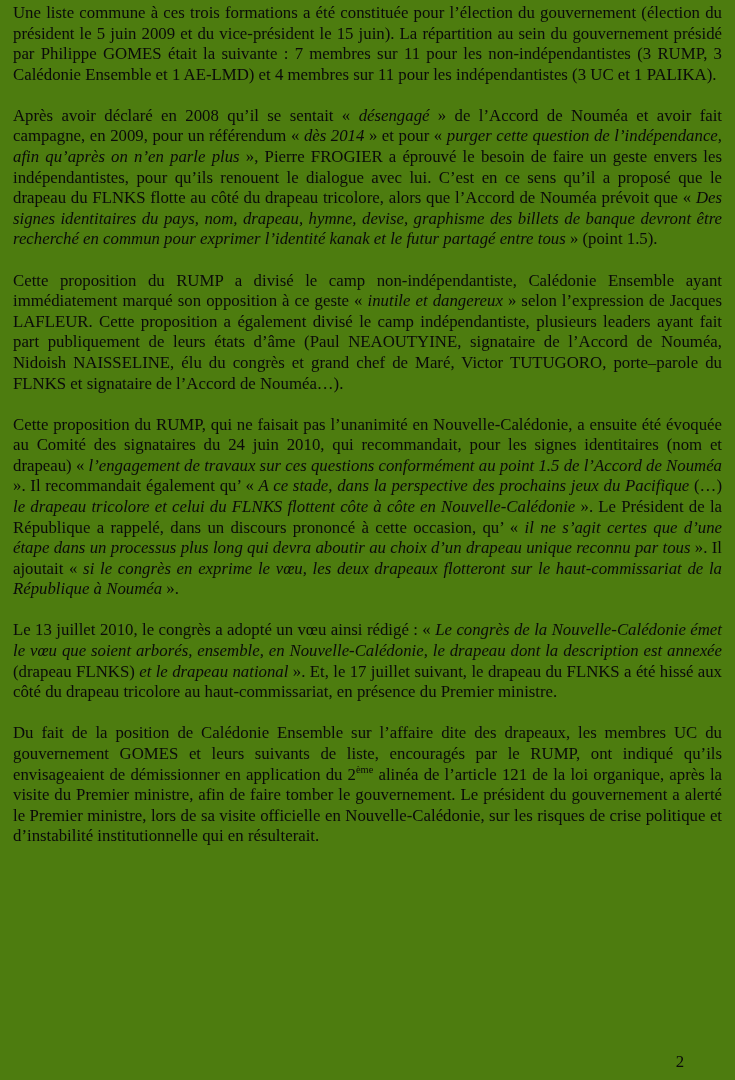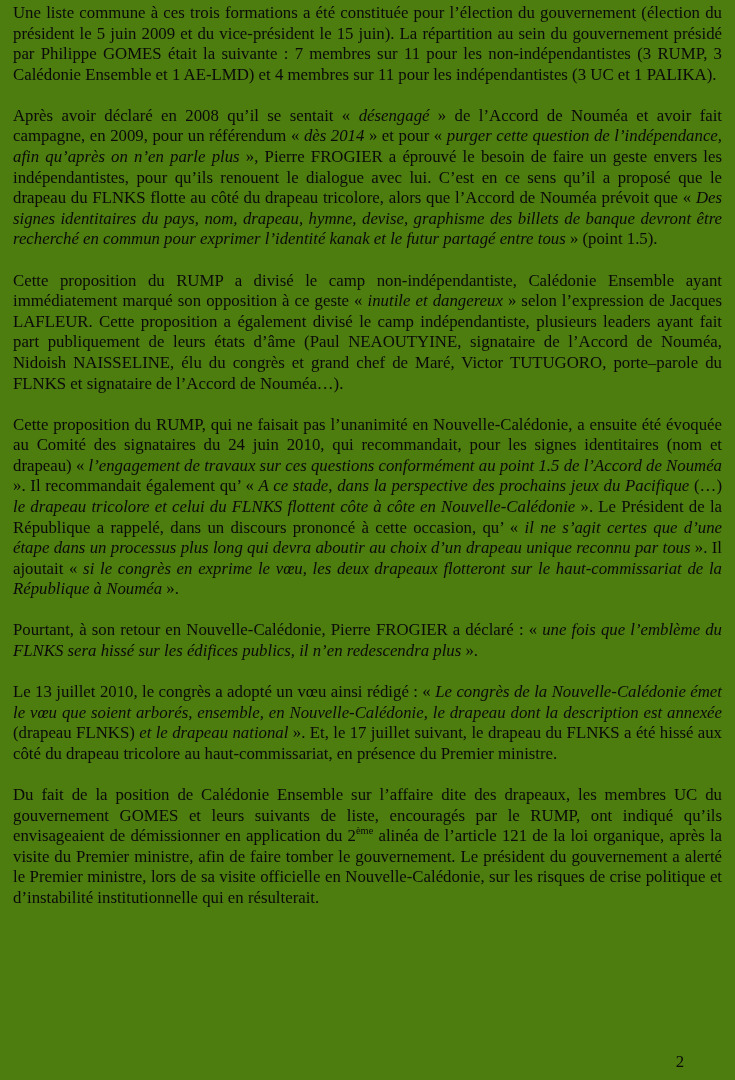--- a/index.html
+++ b/index.html
@@ -53,18 +53,17 @@
 </style>
 </head>
 <body>
 
 <div class="page">
   <div class="content">
       <p><span>Une liste commune à ces trois formations a été constituée pour l’élection du gouvernement (élection du président le 5 juin 2009 et du vice-président le 15 juin). La répartition au sein du gouvernement présidé par Philippe GOMES était la suivante : 7 membres sur 11 pour les non-indépendantistes (3 RUMP, 3 Calédonie Ensemble et 1 AE-LMD) et 4 membres sur 11 pour les indépendantistes (3 UC et 1 PALIKA).</span></p>
       <p><span>Après avoir déclaré en 2008 qu’il se sentait « </span><span class="run-italic">désengagé</span><span> » de l’Accord de Nouméa et avoir fait campagne, en 2009, pour un référendum « </span><span class="run-italic">dès 2014</span><span> » et pour « </span><span class="run-italic">purger cette question de l’indépendance, afin qu’après on n’en parle plus</span><span> », Pierre FROGIER a éprouvé le besoin de faire un geste envers les indépendantistes, pour qu’ils renouent le dialogue avec lui. C’est en ce sens qu’il a proposé que le drapeau du FLNKS flotte au côté du drapeau tricolore, alors que l’Accord de Nouméa prévoit que « </span><span class="run-italic">Des signes identitaires du pays, nom, drapeau, hymne, devise, graphisme des billets de banque devront être recherché en commun pour exprimer l’identité kanak et le futur partagé entre tous</span><span> » (point 1.5).</span></p>
       <p><span>Cette proposition du RUMP a divisé le camp non-indépendantiste, Calédonie Ensemble ayant immédiatement marqué son opposition à ce geste « </span><span class="run-italic">inutile et dangereux</span><span> » selon l’expression de Jacques LAFLEUR. Cette proposition a également divisé le camp indépendantiste, plusieurs leaders ayant fait part publiquement de leurs états d’âme (Paul NEAOUTYINE, signataire de l’Accord de Nouméa, Nidoish NAISSELINE, élu du congrès et grand chef de Maré, Victor TUTUGORO, porte–parole du FLNKS et signataire de l’Accord de Nouméa…).</span></p>
       <p><span>Cette proposition du RUMP, qui ne faisait pas l’unanimité en Nouvelle-Calédonie, a ensuite été évoquée au Comité des signataires du 24 juin 2010, qui recommandait, pour les signes identitaires (nom et drapeau) « </span><span class="run-italic">l’engagement de travaux sur ces questions conformément au point 1.5 de l’Accord de Nouméa</span><span> ». Il recommandait également qu’ « </span><span class="run-italic">A ce stade, dans la perspective des prochains jeux du Pacifique </span><span>(…)</span><span class="run-italic"> le drapeau tricolore et celui du FLNKS flottent côte à côte en Nouvelle-Calédonie</span><span> ». Le Président de la République a rappelé, dans un discours prononcé à cette occasion, qu’ « </span><span class="run-italic">il ne s’agit certes que d’une étape dans un processus plus long qui devra aboutir au choix d’un drapeau unique reconnu par tous</span><span> ». Il ajoutait « </span><span class="run-italic">si le congrès en exprime le vœu, les deux drapeaux flotteront sur le haut-commissariat de la République à Nouméa</span><span> ».</span></p>
-      <p><span>Pourtant, à son retour en Nouvelle-Calédonie, Pierre FROGIER a déclaré : « </span><span class="run-italic">une fois que l’emblème du FLNKS sera hissé sur les édifices publics, il n’en redescendra plus</span><span> ».</span></p>
       <p><span>Le 13 juillet 2010, le congrès a adopté un vœu ainsi rédigé : « </span><span class="run-italic">Le congrès de la Nouvelle-Calédonie émet le vœu que soient arborés, ensemble, en Nouvelle-Calédonie, le drapeau dont la description est annexée </span><span>(drapeau FLNKS) </span><span class="run-italic">et le drapeau national</span><span> ». Et, le 17 juillet suivant, le drapeau du FLNKS a été hissé aux côté du drapeau tricolore au haut-commissariat, en présence du Premier ministre.</span></p>
       <p><span>Du fait de la position de Calédonie Ensemble sur l’affaire dite des drapeaux, les membres UC du gouvernement GOMES et leurs suivants de liste, encouragés par le RUMP, ont indiqué qu’ils envisageaient de démissionner en application du 2</span><span class="run-sup">ème</span><span> alinéa de l’article 121 de la loi organique, après la visite du Premier ministre, afin de faire tomber le gouvernement. Le président du gouvernement a alerté le Premier ministre, lors de sa visite officielle en Nouvelle-Calédonie, sur les risques de crise politique et d’instabilité institutionnelle qui en résulterait.</span></p>
     </div>
   <div class="page-number">2</div>
 </div>
 
 </body></html>

